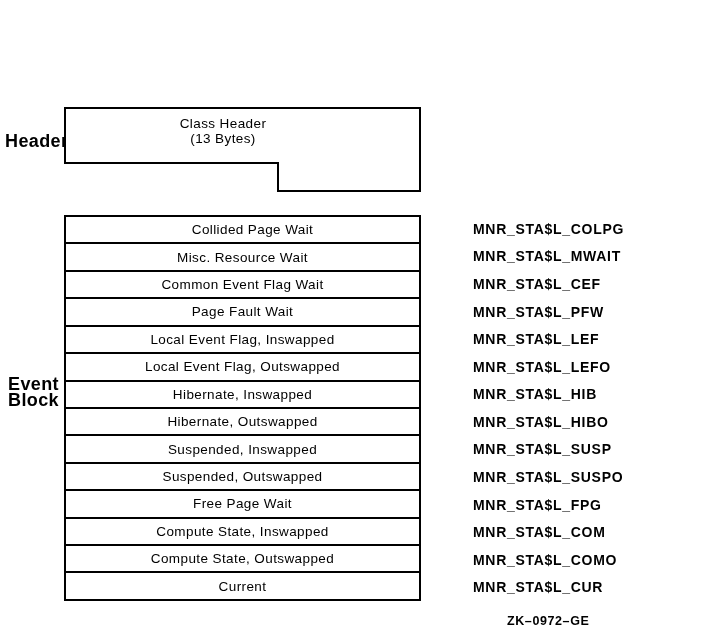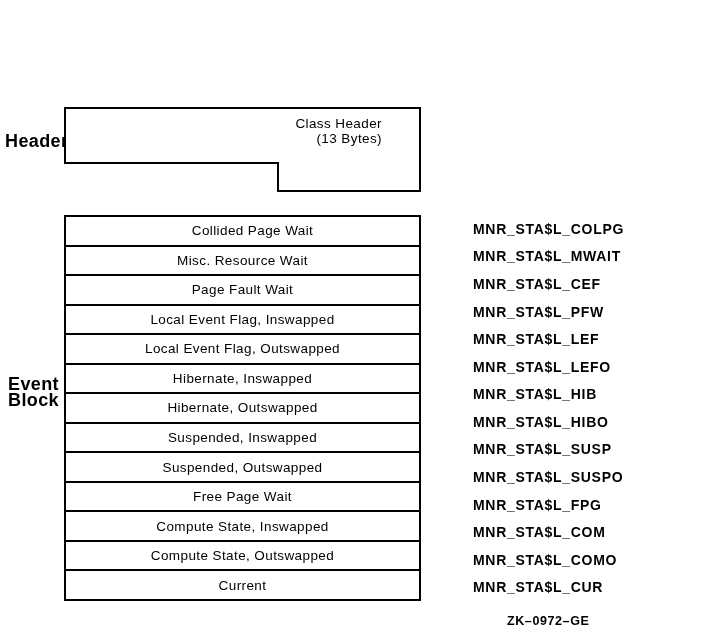--- a/index.html
+++ b/index.html
@@ -21,21 +21,21 @@
     white-space: nowrap;
   }
   .header-label { left: 5px; top: 133px; }
   .datablock-label { left: 8px; top: 376px; }
   .header-shape { position: absolute; left: 0; top: 0; }
   .class-header-text {
     position: absolute;
     left: 64px;
     top: 116px;
     width: 318px;
-    text-align: right;
+    text-align: center;
     font-size: 13.5px;
     letter-spacing: 0.4px;
     line-height: 15px;
   }
   .state-table {
     position: absolute;
     left: 64px;
     top: 215px;
     width: 357px;
     height: 386px;
@@ -101,20 +101,21 @@
   </div>
 
   <div class="side-label datablock-label">
     <div>Event</div>
     <div>Block</div>
   </div>
 
   <div class="state-table">
     <div class="row">Collided Page Wait</div>
     <div class="row">Misc. Resource Wait</div>
+    <div class="row">Common Event Flag Wait</div>
     <div class="row">Page Fault Wait</div>
     <div class="row">Local Event Flag, Inswapped</div>
     <div class="row">Local Event Flag, Outswapped</div>
     <div class="row">Hibernate, Inswapped</div>
     <div class="row">Hibernate, Outswapped</div>
     <div class="row">Suspended, Inswapped</div>
     <div class="row">Suspended, Outswapped</div>
     <div class="row">Free Page Wait</div>
     <div class="row">Compute State, Inswapped</div>
     <div class="row">Compute State, Outswapped</div>

